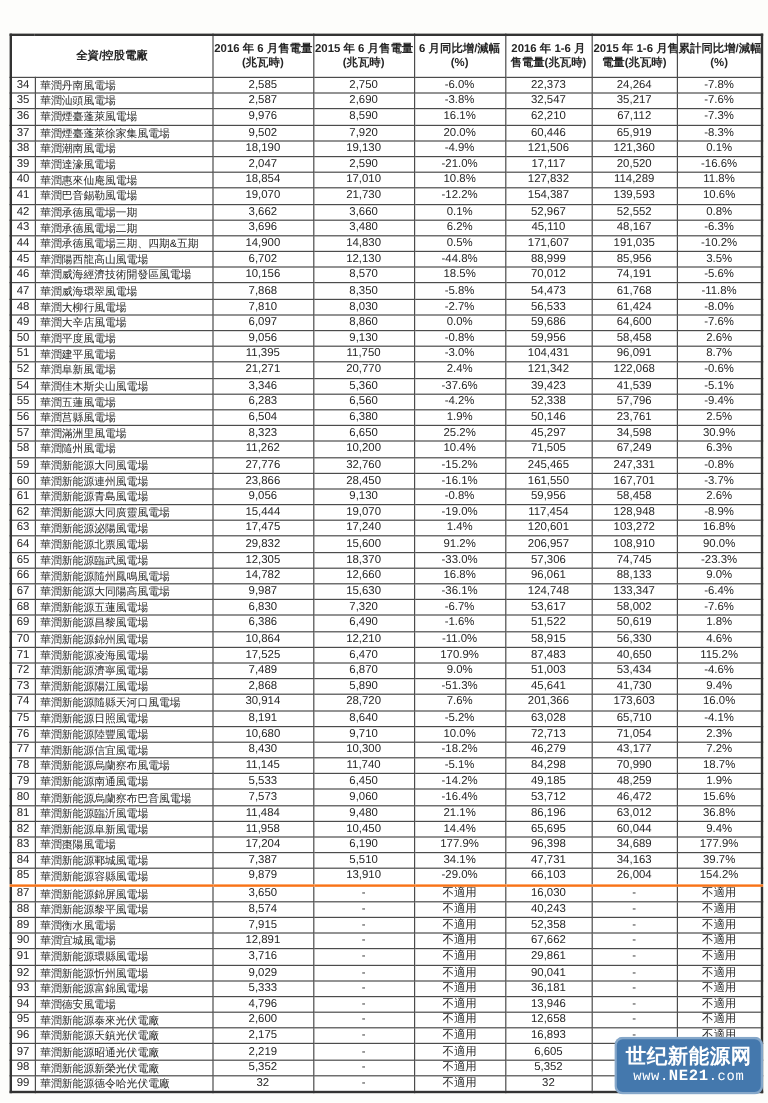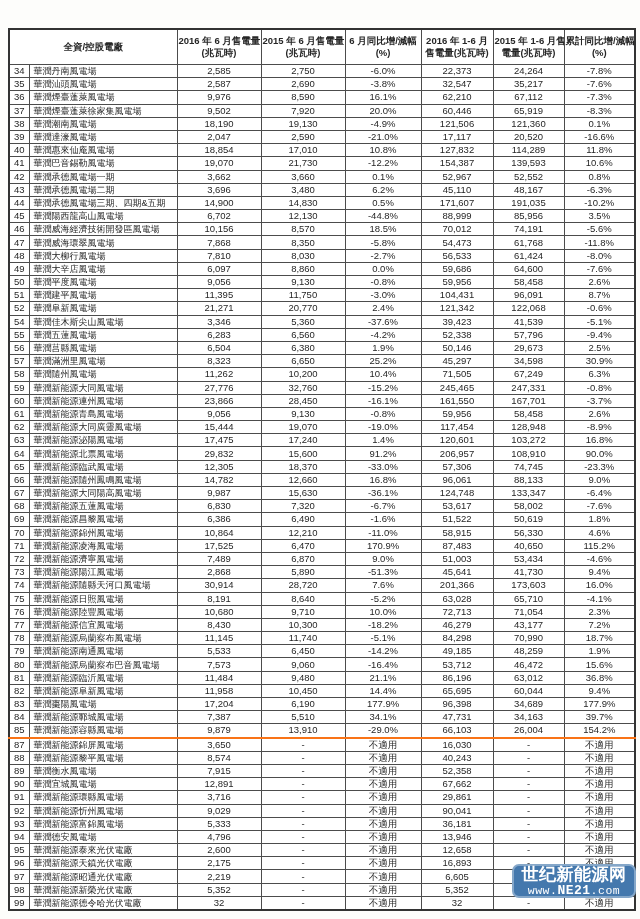--- a/index.html
+++ b/index.html
@@ -42,21 +42,21 @@
     text-align:left;
     padding-left:4px;
     font-size:9px;
     letter-spacing:0px;
   }
   tr.section-break td{border-top:2px solid #f97316;}
   .hline{display:block;}
   .watermark{
     position:absolute;
     left:512px;top:864px;
-    width:124px;height:34px;
+    width:124px;height:48px;
     background:#4478ad;
     border:2px solid rgba(255,255,255,0.35);
     border-radius:7px;
     box-sizing:border-box;
     display:flex;flex-direction:column;
     align-items:center;justify-content:center;
     color:#ffffff;
     z-index:5;
   }
   .watermark .wm-title{
@@ -325,21 +325,21 @@
           <td>57,796</td>
           <td>-9.4%</td>
         </tr>
         <tr>
           <td>56</td>
           <td class="name">華潤莒縣風電場</td>
           <td>6,504</td>
           <td>6,380</td>
           <td>1.9%</td>
           <td>50,146</td>
-          <td>29,673</td>
+          <td>23,761</td>
           <td>2.5%</td>
         </tr>
         <tr>
           <td>57</td>
           <td class="name">華潤滿洲里風電場</td>
           <td>8,323</td>
           <td>6,650</td>
           <td>25.2%</td>
           <td>45,297</td>
           <td>34,598</td>

